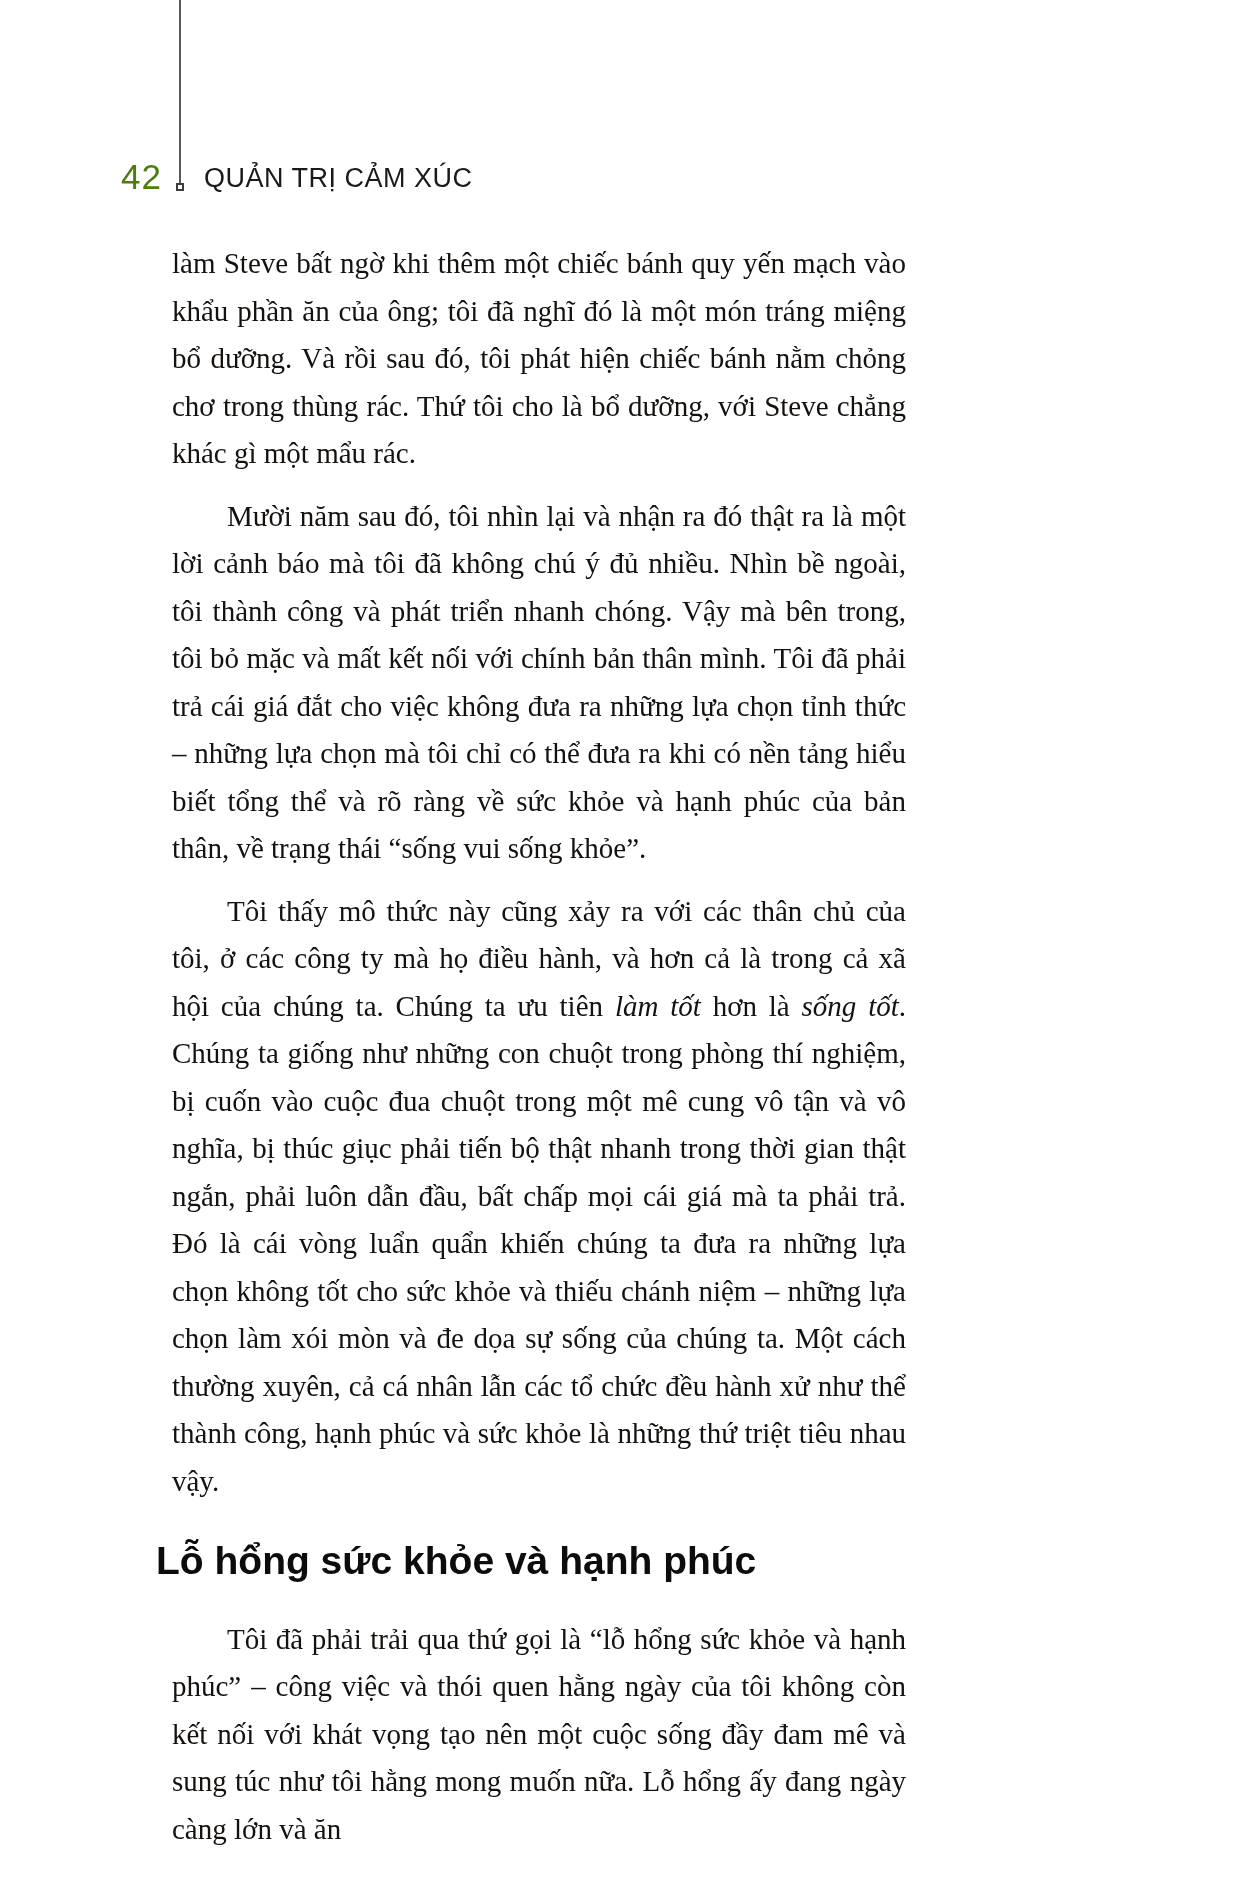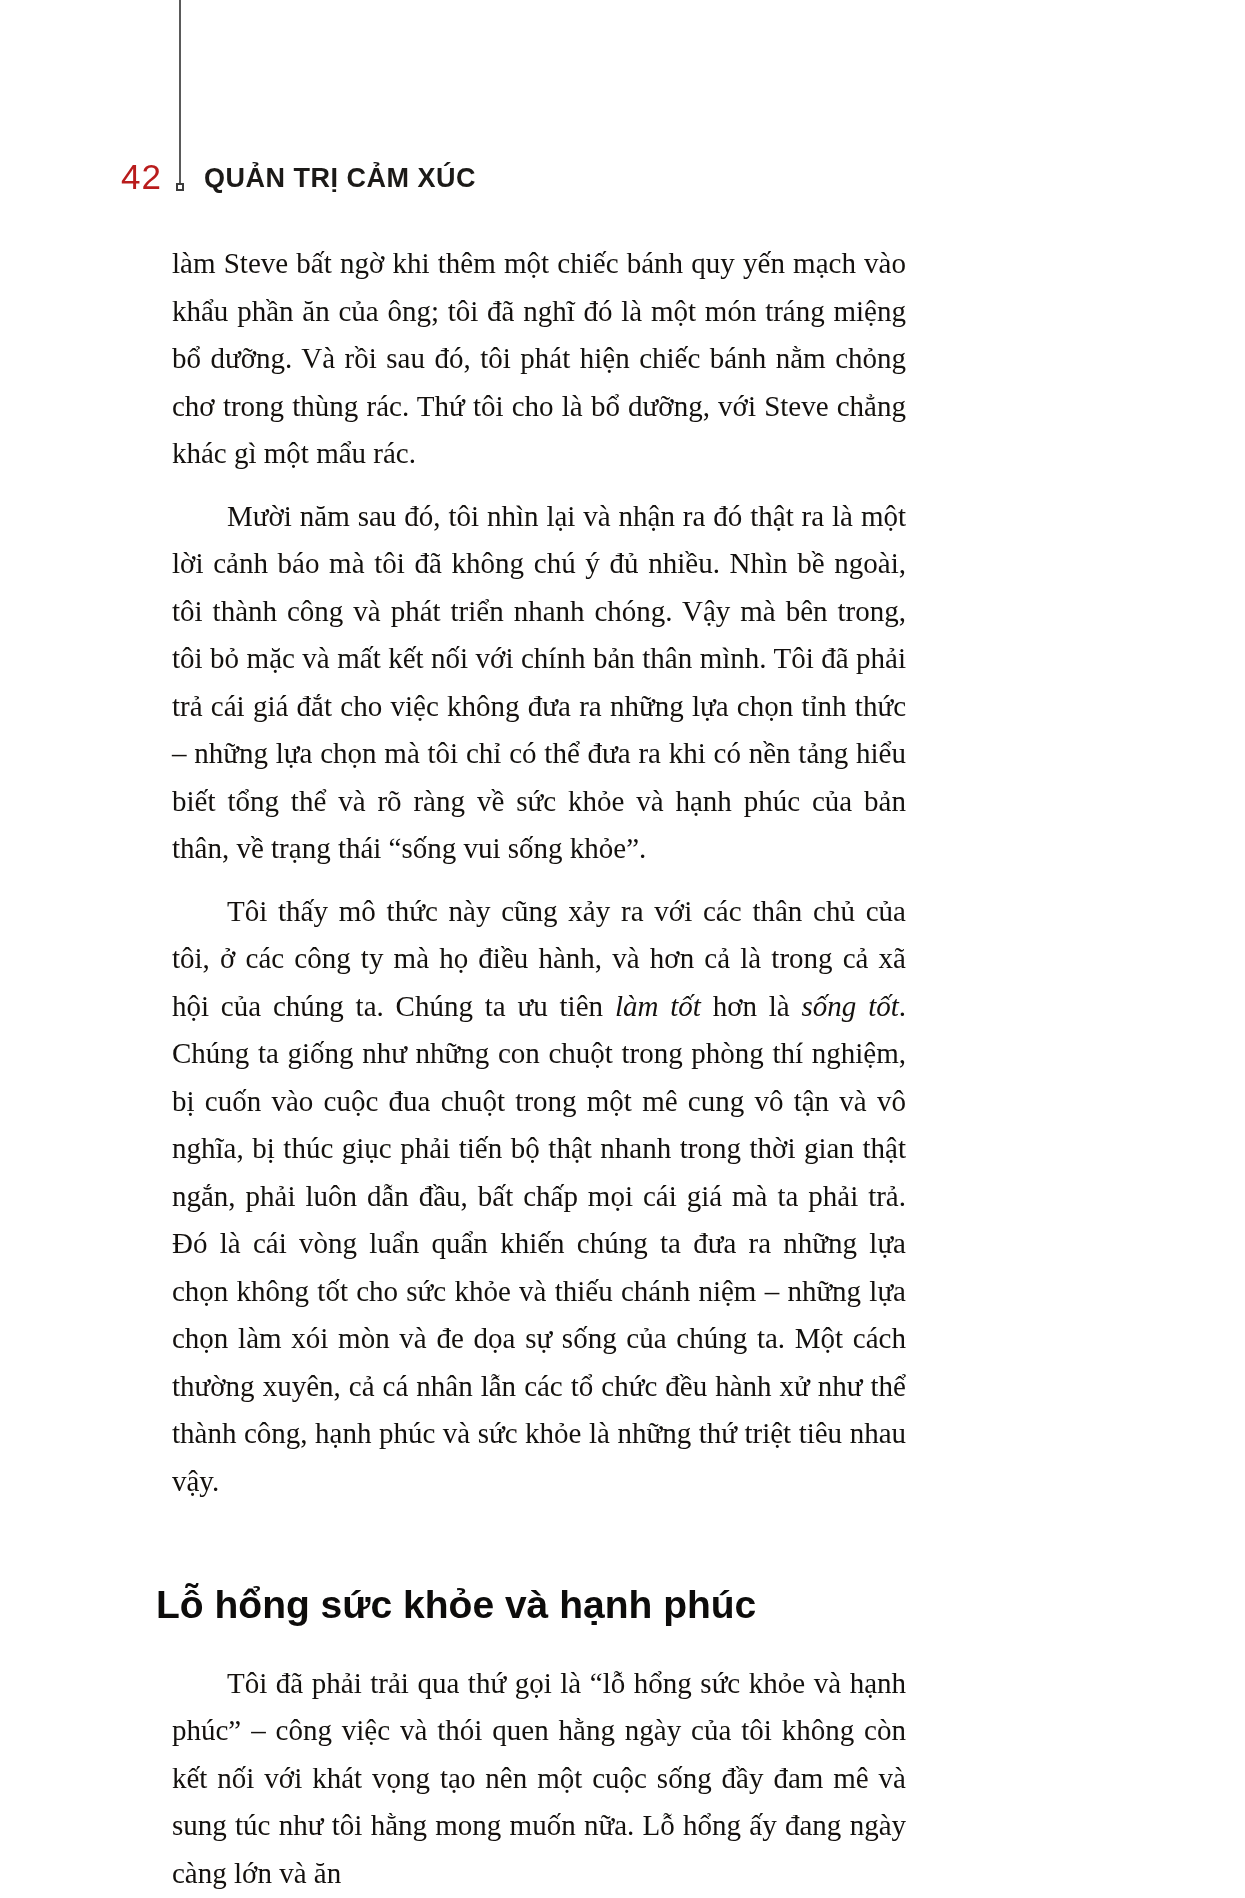--- a/index.html
+++ b/index.html
@@ -17,21 +17,21 @@
     color: #161412;
   }
   
   .page-number {
     position: absolute;
     left: 121px;
     top: 157px;
     font-family: "Liberation Sans", sans-serif;
     font-size: 35px;
     font-weight: 400;
-    color: #b91c1c;
+    color: #4d7c0f;
     letter-spacing: 1px;
   }
   .header-rule {
     position: absolute;
     left: 179px;
     top: 0;
     width: 2px;
     height: 184px;
     background: #5a5a5a;
   }
@@ -44,21 +44,21 @@
     border: 2px solid #3c3c3c;
     background: #ffffff;
     box-sizing: border-box;
   }
   .running-title {
     position: absolute;
     left: 204px;
     top: 163px;
     font-family: "Liberation Sans", sans-serif;
     font-size: 27px;
-    font-weight: 700;
+    font-weight: 400;
     color: #1c1a18;
     letter-spacing: 0.5px;
     white-space: nowrap;
   }
   
   .text-block {
     position: absolute;
     left: 156px;
     top: 240px;
     width: 750px;
@@ -75,21 +75,21 @@
   }
   .para em {
   }
   .section-heading {
     font-family: "Liberation Sans", sans-serif;
     font-size: 39px;
     font-weight: 700;
     color: #0d0c0b;
     text-align: left;
     line-height: 1.15;
-    margin: 78px 0 32px 0;
+    margin: 34px 0 32px 0;
     letter-spacing: 0;
   }
 </style>
 </head>
 <body>
 
 <div class="page">
 
   <span class="page-number">42</span>
 

